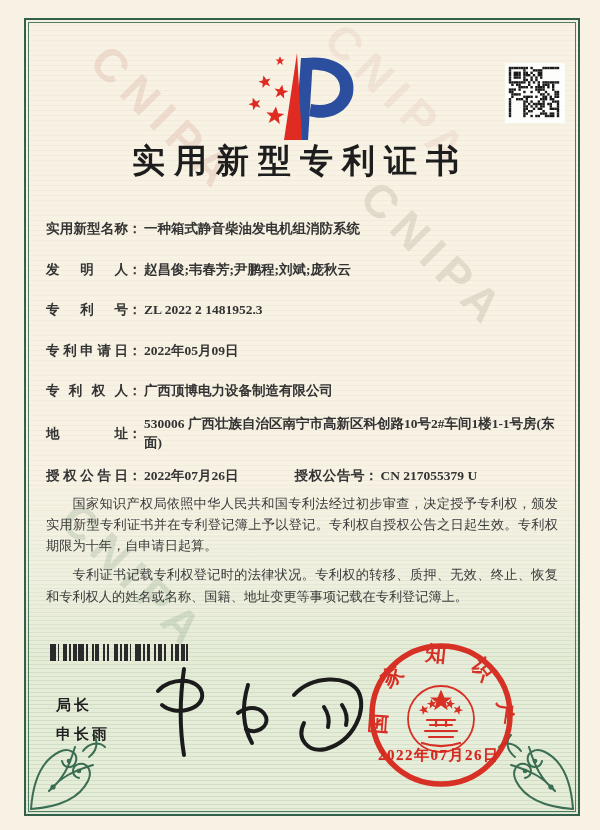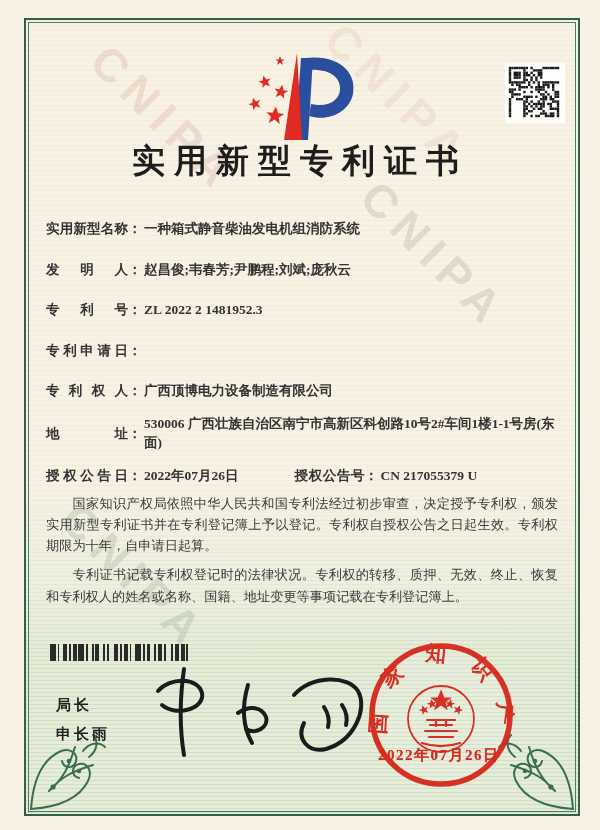--- a/index.html
+++ b/index.html
@@ -354,20 +354,21 @@
       <span class="val">赵昌俊;韦春芳;尹鹏程;刘斌;庞秋云</span>
     </div>
     <div class="row">
       <span class="lab">专利号</span>
         <span class="colon">：</span>
       <span class="val">ZL 2022 2 1481952.3</span>
     </div>
     <div class="row">
       <span class="lab">专利申请日</span>
         <span class="colon">：</span>
+      <span class="val">2022年05月09日</span>
     </div>
     <div class="row r4">
       <span class="lab">专利权人</span>
         <span class="colon">：</span>
       <span class="val">广西顶博电力设备制造有限公司</span>
     </div>
     <div class="row addr">
       <span class="lab">地址</span>
         <span class="colon">：</span>
       <span class="val" style="max-width:420px;">530006 广西壮族自治区南宁市高新区科创路10号2#车间1楼1-1号房(东面)</span>

